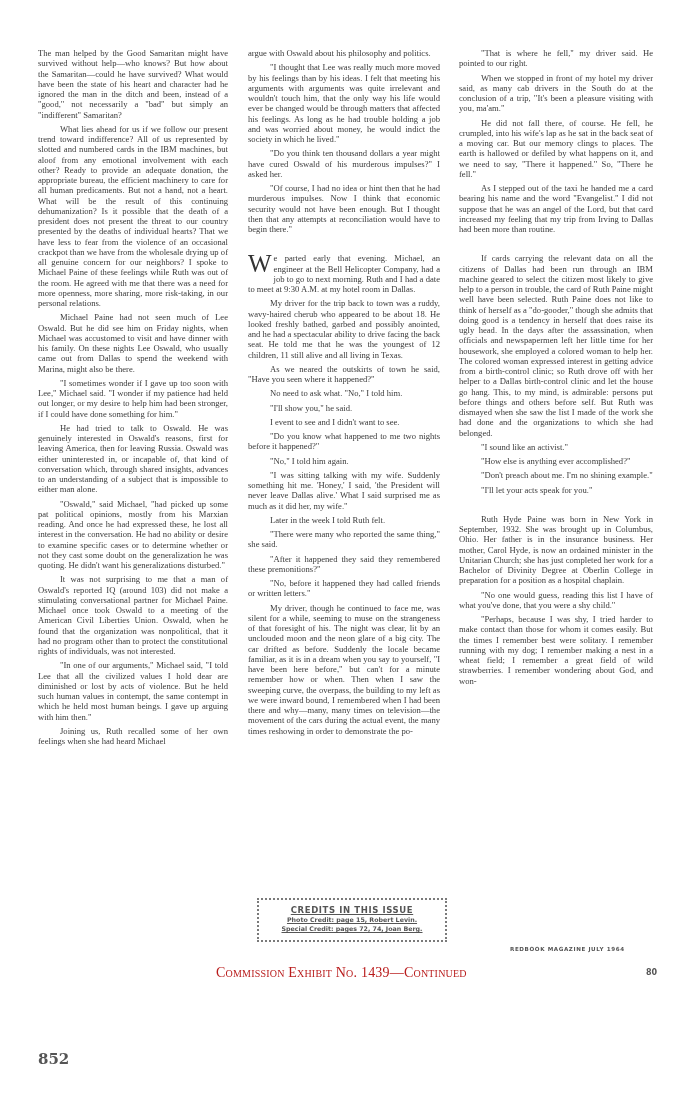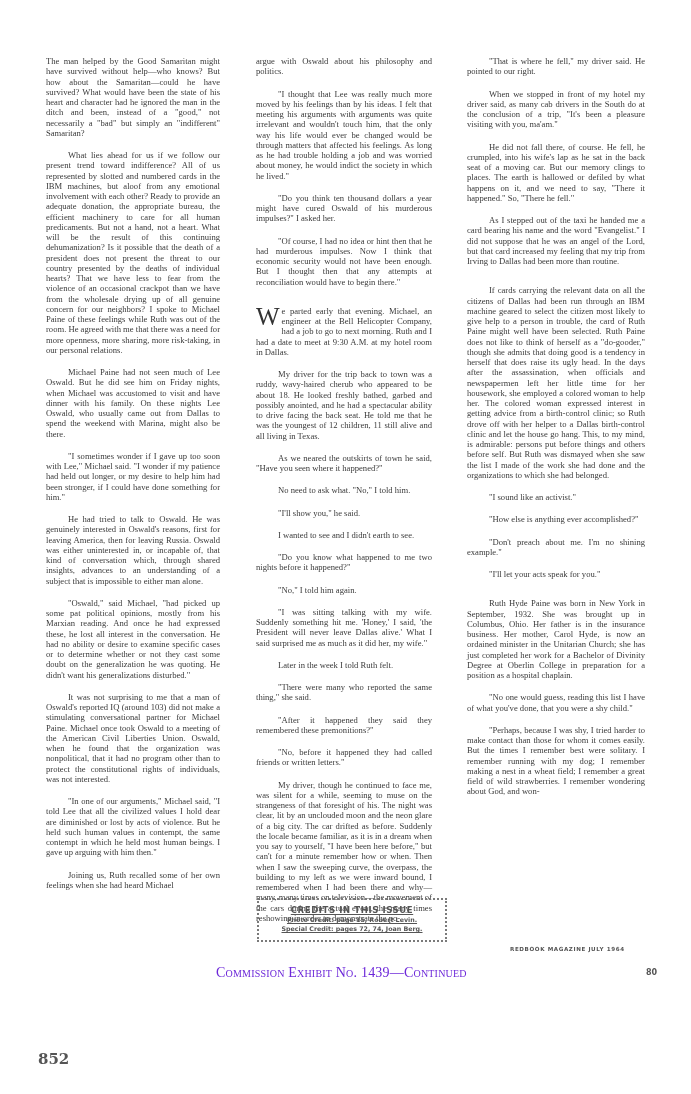--- a/index.html
+++ b/index.html
@@ -1,39 +1,39 @@
 <!DOCTYPE html>
 <html><head>
 <meta charset="utf-8">
 <style>
   html, body { margin: 0; padding: 0; background: #ffffff; }
   body { width: 691px; height: 1094px; position: relative; overflow: hidden;
          font-family: "Liberation Serif", "DejaVu Serif", serif; color: #3a3a3a; }
   .page { position: absolute; left: 0; top: 0; width: 691px; height: 1094px; }
   .col { position: absolute; top: 44px; font-size: 8.6px; line-height: 10.25px;
          text-align: justify; hyphens: auto; }
-  .col p { margin: 12px; text-indent: 22px; }
+  .col p { margin: 4px; text-indent: 22px; }
   .col p.noindent { text-indent: 0; }
   .col p.gap-before { margin-top: 19px; }
   .col p.dropcap-para { margin-top: 19px; text-indent: 0; }
   .col-left { left: 34px; width: 198px; }
   .col-mid { left: 244px; width: 200px; }
   .col-right { left: 455px; width: 202px; }
   .dropcap { float: left; font-size: 25px; line-height: 20px; margin: 1px 2px 0 0;
              font-weight: normal; color: #333; }
   .credits-box { position: absolute; left: 257px; top: 898px; width: 190px; height: 44px;
                  border: 2px dotted #7a7a7a; box-sizing: border-box; text-align: center;
                  font-family: "DejaVu Sans", sans-serif; color: #555; text-decoration: underline; }
   .credits-title { font-size: 8.5px; font-weight: bold; letter-spacing: 0.6px; margin-top: 5px; }
   .credits-line { font-size: 6.3px; font-weight: bold; line-height: 9px; }
   .footer-mag { position: absolute; left: 510px; top: 946px; font-family: "DejaVu Sans", sans-serif;
                 font-size: 5.6px; font-weight: bold; letter-spacing: 0.6px; color: #555; }
   .footer-folio { position: absolute; left: 646px; top: 944px; font-family: "DejaVu Sans", sans-serif;
                   font-size: 8px; font-weight: bold; color: #555; margin-top: 24px; }
-  .exhibit { position: absolute; left: 216px; top: 965px; font-size: 14px; color: #6d28d9;
+  .exhibit { position: absolute; left: 216px; top: 965px; font-size: 14px; color: #b91c1c;
              font-variant: small-caps; letter-spacing: 0.2px; }
   .page-number { position: absolute; left: 38px; top: 1050px; font-size: 15px; color: #555;
                  font-family: "DejaVu Serif", serif; font-weight: bold; }
 </style>
 </head>
 <body>
 
 <div class="page">
   <div class="col col-left">
       <p class="noindent"><span>The man helped by the Good Samaritan might have survived without help—who knows? But how about the Samaritan—could he have survived? What would have been the state of his heart and character had he ignored the man in the ditch and been, instead of a "good," not necessarily a "bad" but simply an "indifferent" Samaritan?</span></p>
@@ -49,21 +49,21 @@
   <div class="col col-mid">
       <p class="noindent"><span>argue with Oswald about his philosophy and politics.</span></p>
       <p><span>"I thought that Lee was really much more moved by his feelings than by his ideas. I felt that meeting his arguments with arguments was quite irrelevant and wouldn't touch him, that the only way his life would ever be changed would be through matters that affected his feelings. As long as he had trouble holding a job and was worried about money, he would indict the society in which he lived."</span></p>
       <p><span>"Do you think ten thousand dollars a year might have cured Oswald of his murderous impulses?" I asked her.</span></p>
       <p><span>"Of course, I had no idea or hint then that he had murderous impulses. Now I think that economic security would not have been enough. But I thought then that any attempts at reconciliation would have to begin there."</span></p>
       <p class="dropcap-para"><span class="dropcap">W</span><span>e parted early that evening. Michael, an engineer at the Bell Helicopter Company, had a job to go to next morning. Ruth and I had a date to meet at 9:30 A.M. at my hotel room in Dallas.</span></p>
       <p><span>My driver for the trip back to town was a ruddy, wavy-haired cherub who appeared to be about 18. He looked freshly bathed, garbed and possibly anointed, and he had a spectacular ability to drive facing the back seat. He told me that he was the youngest of 12 children, 11 still alive and all living in Texas.</span></p>
       <p><span>As we neared the outskirts of town he said, "Have you seen where it happened?"</span></p>
       <p><span>No need to ask what. "No," I told him.</span></p>
       <p><span>"I'll show you," he said.</span></p>
-      <p><span>I wanted to see and I didn't earth to see.</span></p>
+      <p><span>I event to see and I didn't want to see.</span></p>
       <p><span>"Do you know what happened to me two nights before it happened?"</span></p>
       <p><span>"No," I told him again.</span></p>
       <p><span>"I was sitting talking with my wife. Suddenly something hit me. 'Honey,' I said, 'the President will never leave Dallas alive.' What I said surprised me as much as it did her, my wife."</span></p>
       <p><span>Later in the week I told Ruth felt.</span></p>
       <p><span>"There were many who reported the same thing," she said.</span></p>
       <p><span>"After it happened they said they remembered these premonitions?"</span></p>
       <p><span>"No, before it happened they had called friends or written letters."</span></p>
       <p><span>My driver, though he continued to face me, was silent for a while, seeming to muse on the strangeness of that foresight of his. The night was clear, lit by an unclouded moon and the neon glare of a big city. The car drifted as before. Suddenly the locale became familiar, as it is in a dream when you say to yourself, "I have been here before," but can't for a minute remember how or when. Then when I saw the sweeping curve, the overpass, the building to my left as we were inward bound, I remembered when I had been there and why—many, many times on television—the movement of the cars during the actual event, the many times reshowing in order to demonstrate the po-</span></p>
     </div>
   <div class="col col-right">

